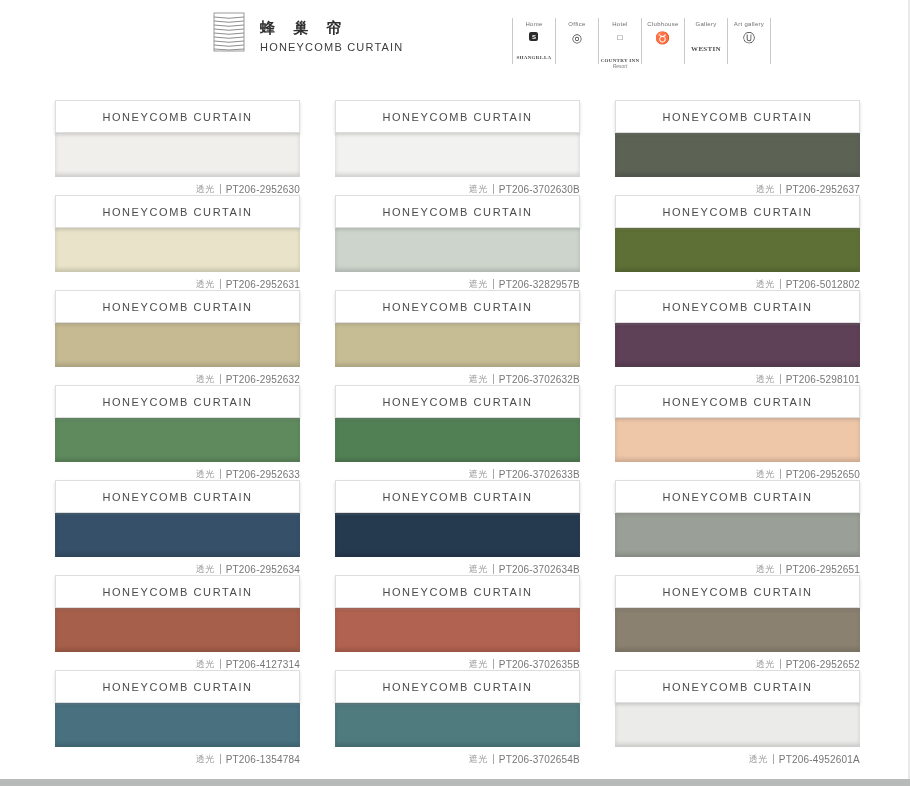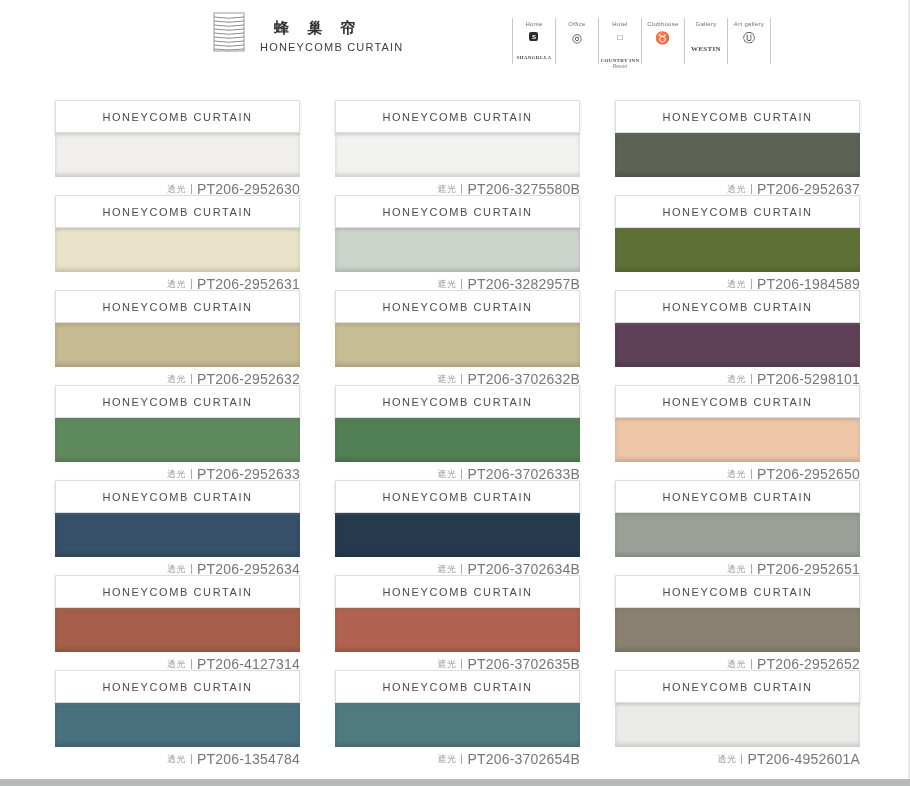--- a/index.html
+++ b/index.html
@@ -5,21 +5,21 @@
   html,body{margin:0;padding:0;}
   body{
     width:910px;height:786px;position:relative;background:#ffffff;
     font-family:"Liberation Sans",sans-serif;overflow:hidden;
   }
   
   .header{position:absolute;left:0;top:10px;width:910px;height:52px;}
   .logo-block{position:absolute;left:212px;top:2px;display:flex;align-items:flex-start;}
   .logo-icon{width:34px;height:40px;display:block;}
   .logo-text{margin-left:14px;padding-top:8px;}
-  .title-cn{font-size:15px;font-weight:bold;color:#2f2f2f;letter-spacing:7px;line-height:16px;margin-left:14px;}
+  .title-cn{font-size:15px;font-weight:bold;color:#2f2f2f;letter-spacing:7px;line-height:16px;}
   .title-en{font-size:11px;color:#3c3c3c;letter-spacing:1.2px;margin-top:5px;}
   
   .brandbar{position:absolute;left:512px;top:8px;height:46px;display:flex;}
   .brand-cell{width:42px;border-left:1px solid #c9c9c9;display:flex;flex-direction:column;align-items:center;padding-top:2px;}
   .brand-cell:last-child{border-right:1px solid #c9c9c9;}
   .brand-label{font-size:6px;color:#6e6e6e;letter-spacing:.3px;line-height:8px;white-space:nowrap;}
   .brand-logo{margin-top:4px;display:flex;flex-direction:column;align-items:center;line-height:1;}
   .mini-mark{width:9px;height:9px;background:#2b2b2b;color:#fff;font-size:6px;font-weight:bold;
     display:flex;align-items:center;justify-content:center;border-radius:2px;}
   .mini-glyph{font-size:12px;color:#3a3a3a;line-height:12px;}
@@ -36,21 +36,21 @@
     display:flex;align-items:center;justify-content:center;
     font-size:11px;color:#4b4b4b;letter-spacing:1.6px;}
   .swatch{height:44px;margin-top:0;position:relative;z-index:1;
     box-shadow:inset 0 -3px 4px rgba(0,0,0,.14), inset 0 2px 2px rgba(255,255,255,.12);}
   .swatch.striped{background-image:repeating-linear-gradient(
       to bottom, rgba(0,0,0,0) 0px, rgba(0,0,0,0) 5px, rgba(0,0,0,.05) 6px);}
   .card-label{height:18px;display:flex;align-items:center;justify-content:flex-end;
     padding-top:3px;}
   .type{font-size:9px;color:#9b9b9b;letter-spacing:.5px;}
   .sep{display:inline-block;width:1px;height:10px;background:#a8a8a8;margin:0 5px;}
-  .code{font-size:14px;color:#767676;letter-spacing:.2px;}
+  .code{font-size:10px;color:#767676;letter-spacing:.2px;}
   
   .bottom-strip{position:absolute;left:0;right:0;bottom:0;height:7px;background:#b7bab9;}
   .right-edge{position:absolute;top:0;bottom:0;right:0;width:2px;background:#e9e9e9;}
 </style>
 </head>
 <body>
 
 <div class="header">
   <div class="logo-block">
     <svg class="logo-icon" viewBox="0 0 34 40" xmlns="http://www.w3.org/2000/svg">
@@ -129,21 +129,21 @@
       <span class="code">PT206-2952630</span>
     </div>
   </div>
 
   <div class="card">
     <div class="card-header">HONEYCOMB CURTAIN</div>
     <div class="swatch" style="background: rgb(242, 242, 240);"></div>
     <div class="card-label">
       <span class="type">遮光</span>
       <span class="sep"></span>
-      <span class="code">PT206-3275580B</span>
+      <span class="code">PT206-3702630B</span>
     </div>
   </div>
 
   <div class="card">
     <div class="card-header">HONEYCOMB CURTAIN</div>
     <div class="swatch" style="background: rgb(92, 98, 84);"></div>
     <div class="card-label">
       <span class="type">透光</span>
       <span class="sep"></span>
       <span class="code">PT206-2952637</span>
@@ -169,21 +169,21 @@
       <span class="code">PT206-3282957B</span>
     </div>
   </div>
 
   <div class="card">
     <div class="card-header">HONEYCOMB CURTAIN</div>
     <div class="swatch" style="background: rgb(95, 112, 54);"></div>
     <div class="card-label">
       <span class="type">透光</span>
       <span class="sep"></span>
-      <span class="code">PT206-1984589</span>
+      <span class="code">PT206-5012802</span>
     </div>
   </div>
 
   <div class="card">
     <div class="card-header">HONEYCOMB CURTAIN</div>
     <div class="swatch" style="background: rgb(197, 186, 146);"></div>
     <div class="card-label">
       <span class="type">透光</span>
       <span class="sep"></span>
       <span class="code">PT206-2952632</span>

